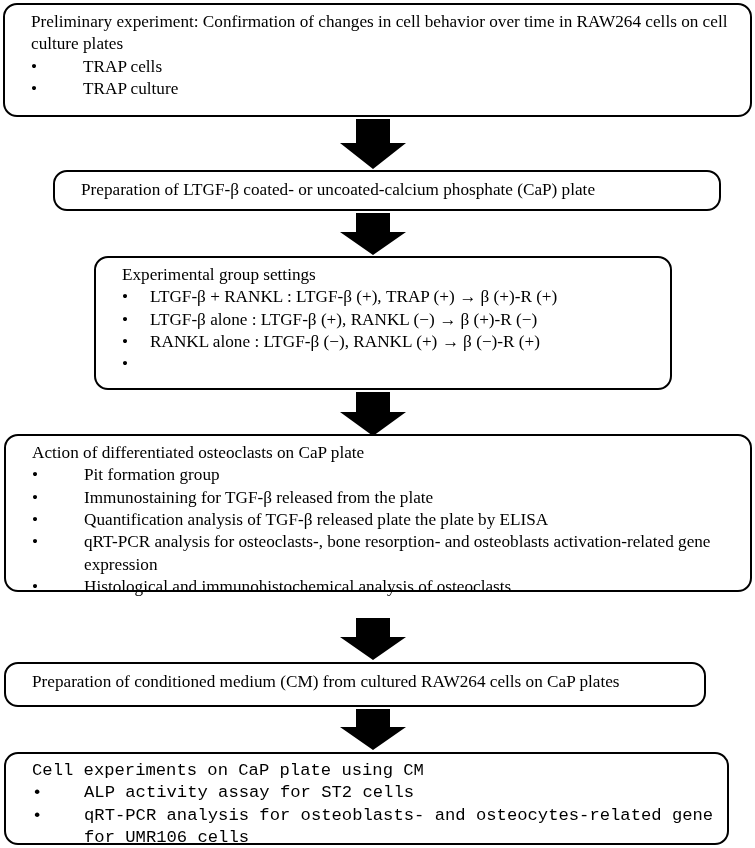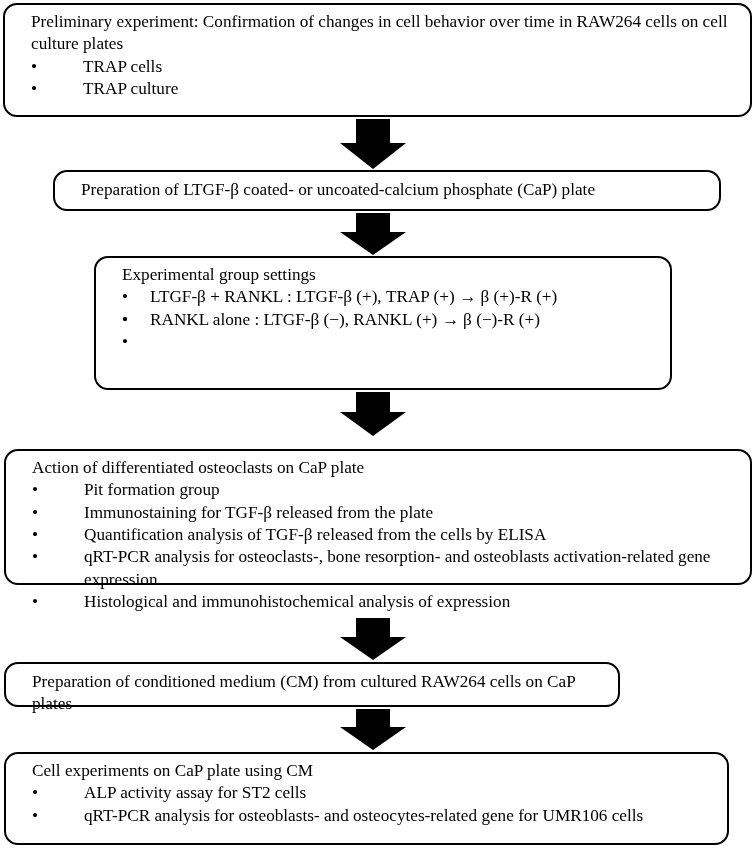--- a/index.html
+++ b/index.html
@@ -56,23 +56,23 @@
   .indent-wide li { padding-left: 52px; }
   .indent-wide li .bullet-dot { left: 14px; }
   
   .indent-narrow li { padding-left: 28px; }
   .indent-narrow li .bullet-dot { left: 10px; }
 
   
   #node-1 { left: 3px;   top: 3px;   width: 749px; height: 114px; }
   #node-2 { left: 53px;  top: 170px; width: 668px; height: 41px;  }
   #node-3 { left: 78px;  top: 256px; width: 578px; height: 134px; margin-left: 16px; }
-  #node-4 { left: 4px;   top: 449px; width: 748px; height: 136px; }
-  #node-5 { left: 4px;   top: 662px; width: 616px; height: 45px;  }
-  #node-6 { left: 4px;   top: 752px; width: 725px; height: 93px;  }
+  #node-4 { left: 4px;   top: 434px; width: 748px; height: 158px; }
+  #node-5 { left: 4px;   top: 662px; width: 702px; height: 45px;  }
+  #node-6 { left: 4px;   top: 752px; width: 725px; height: 93px; font-family: Liberation Mono, monospace;  }
 
   #node-2 .node-inner,
   #node-5 .node-inner { padding-top: 7px; }
 
   .arrow {
     position: absolute;
     left: 0;
     top: 0;
   }
   .arrow svg { display: block; }
@@ -108,42 +108,42 @@
     <svg width="66" height="42" viewBox="0 0 66 42" aria-hidden="true">
       <polygon points="16,0 50,0 50,19 66,19 33,42 0,19 16,19" fill="#000000"></polygon>
     </svg>
   </div>
 
   <div class="node" id="node-3">
     <div class="node-inner">
       <p class="heading">Experimental group settings</p>
       <ul class="bullets indent-narrow">
         <li><span class="bullet-dot">•</span><span>LTGF-β + RANKL : LTGF-β (+), TRAP (+) → β (+)-R (+)</span></li>
-        <li><span class="bullet-dot">•</span></li>
+        <li><span class="bullet-dot">•</span><span>LTGF-β alone : LTGF-β (+), RANKL (−) → β (+)-R (−)</span></li>
         <li><span class="bullet-dot">•</span><span>RANKL alone : LTGF-β (−), RANKL (+) → β (−)-R (+)</span></li>
         <li><span class="bullet-dot">•</span></li>
       </ul>
     </div>
   </div>
 
   <div class="arrow" style="left:340px; top:392px;">
     <svg width="66" height="44" viewBox="0 0 66 44" aria-hidden="true">
       <polygon points="16,0 50,0 50,20 66,20 33,44 0,20 16,20" fill="#000000"></polygon>
     </svg>
   </div>
 
   <div class="node" id="node-4">
     <div class="node-inner">
       <p class="heading">Action of differentiated osteoclasts on CaP plate</p>
       <ul class="bullets indent-wide">
         <li><span class="bullet-dot">•</span><span>Pit formation group</span></li>
         <li><span class="bullet-dot">•</span><span>Immunostaining for TGF-β released from the plate</span></li>
-        <li><span class="bullet-dot">•</span><span>Quantification analysis of TGF-β released from the cells by ELISA</span></li>
+        <li><span class="bullet-dot">•</span><span>Quantification analysis of TGF-β released plate the plate by ELISA</span></li>
         <li><span class="bullet-dot">•</span><span>qRT-PCR analysis for osteoclasts-, bone resorption- and osteoblasts activation-related gene expression</span></li>
-        <li><span class="bullet-dot">•</span><span>Histological and immunohistochemical analysis of expression</span></li>
+        <li><span class="bullet-dot">•</span><span>Histological and immunohistochemical analysis of osteoclasts</span></li>
       </ul>
     </div>
   </div>
 
   <div class="arrow" style="left:340px; top:618px;">
     <svg width="66" height="42" viewBox="0 0 66 42" aria-hidden="true">
       <polygon points="16,0 50,0 50,19 66,19 33,42 0,19 16,19" fill="#000000"></polygon>
     </svg>
   </div>
 

